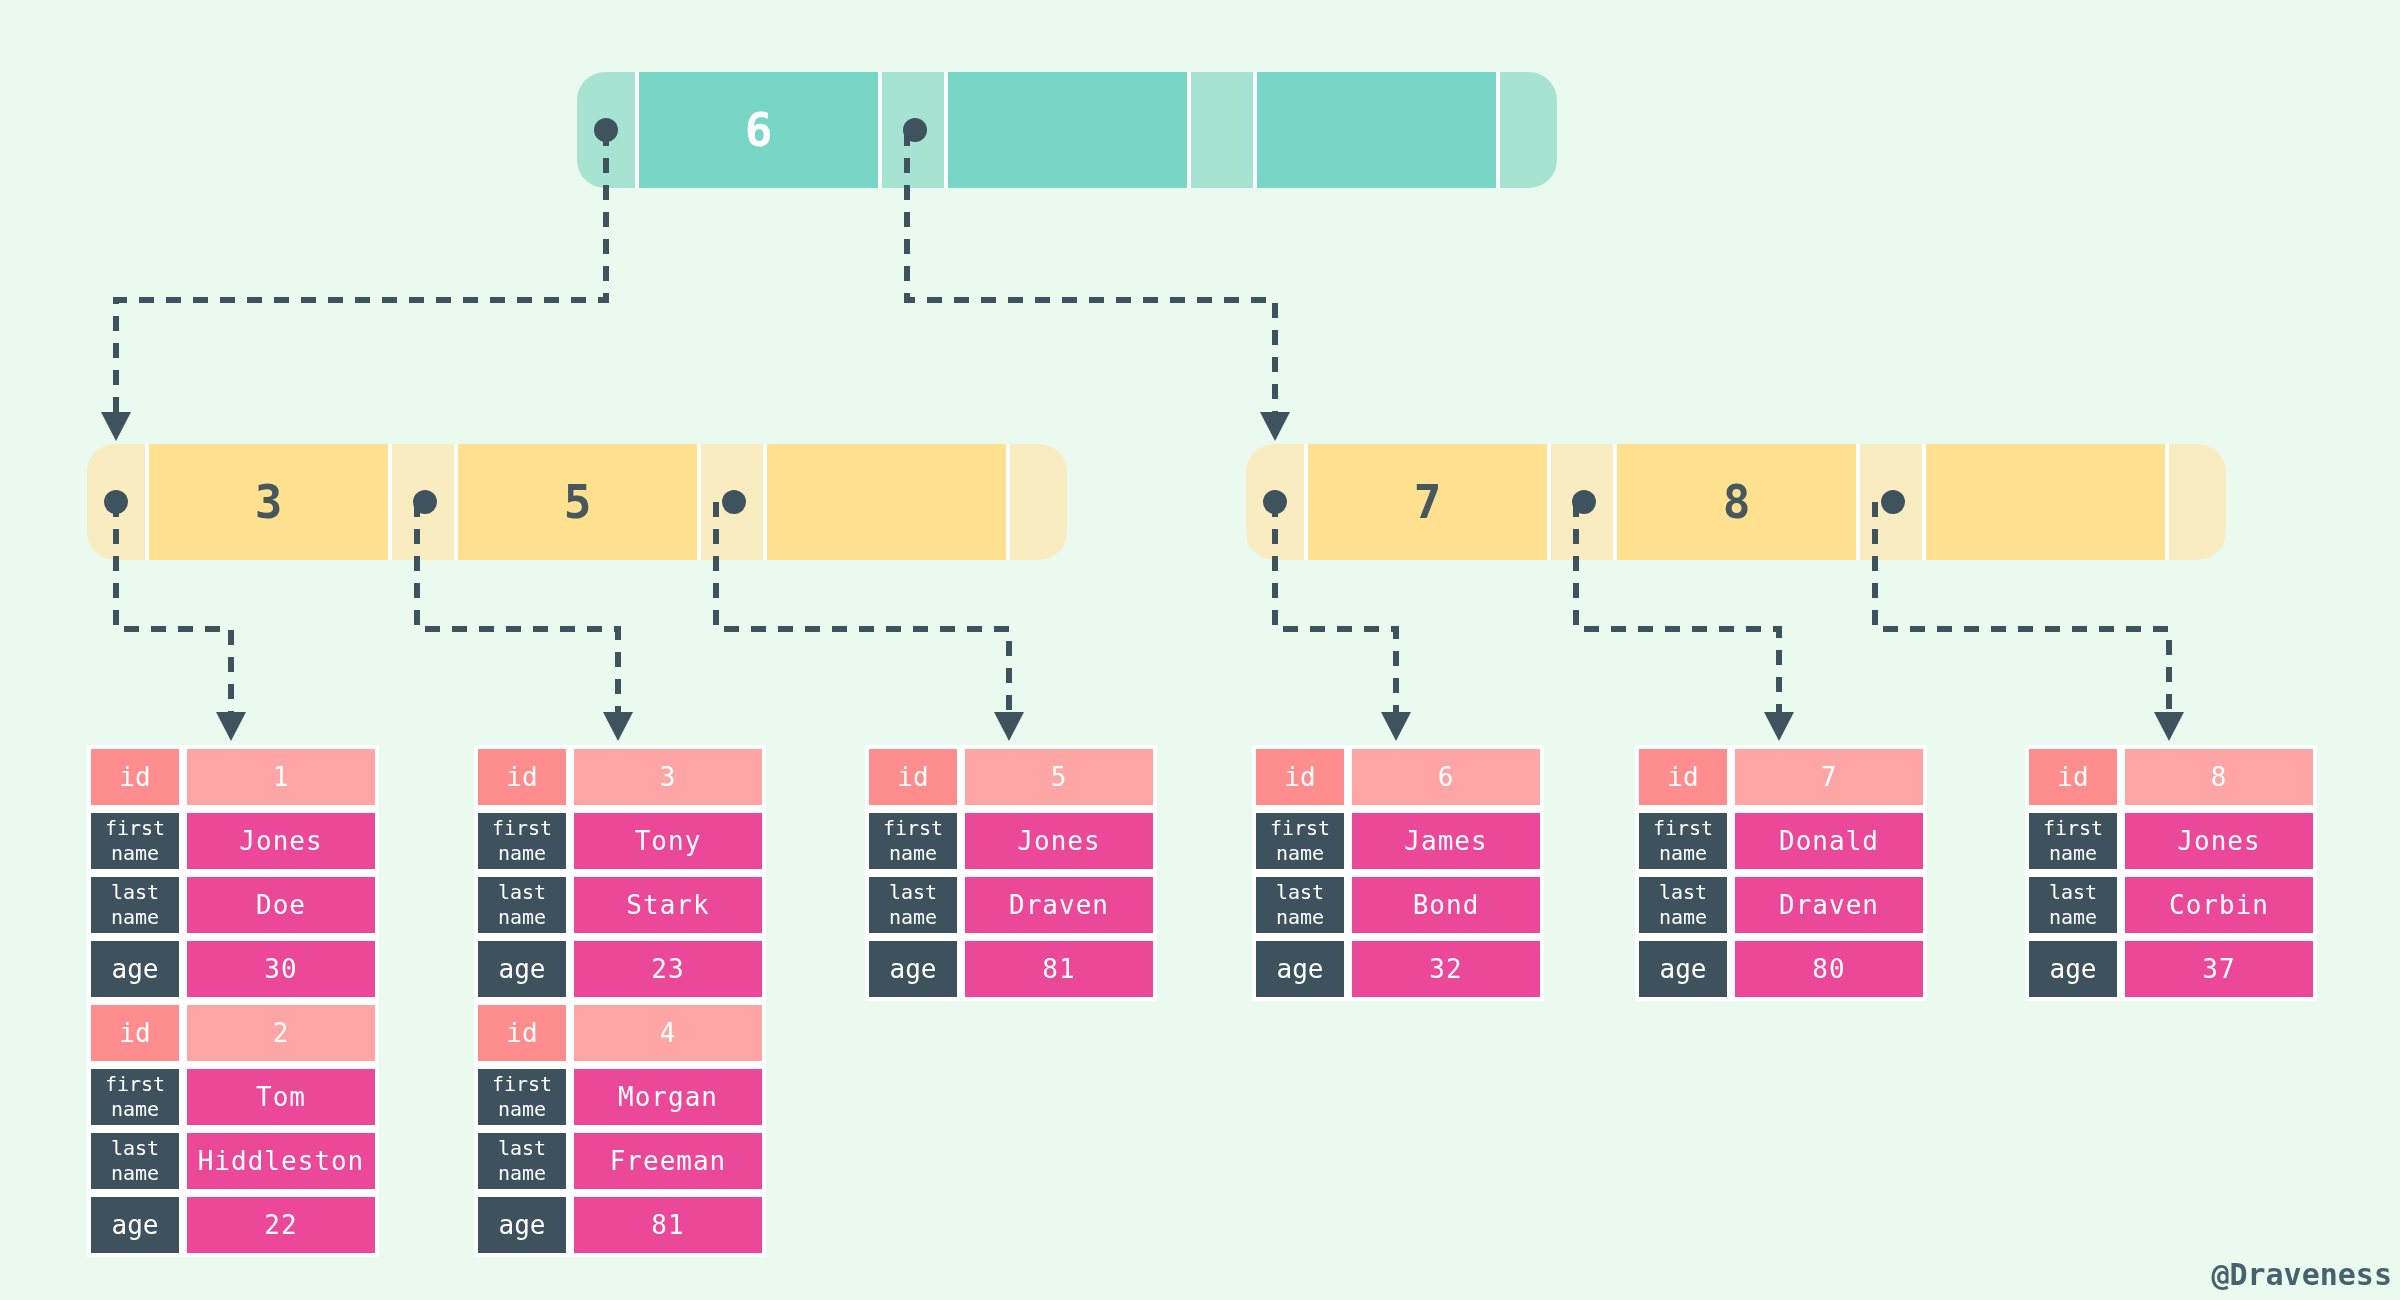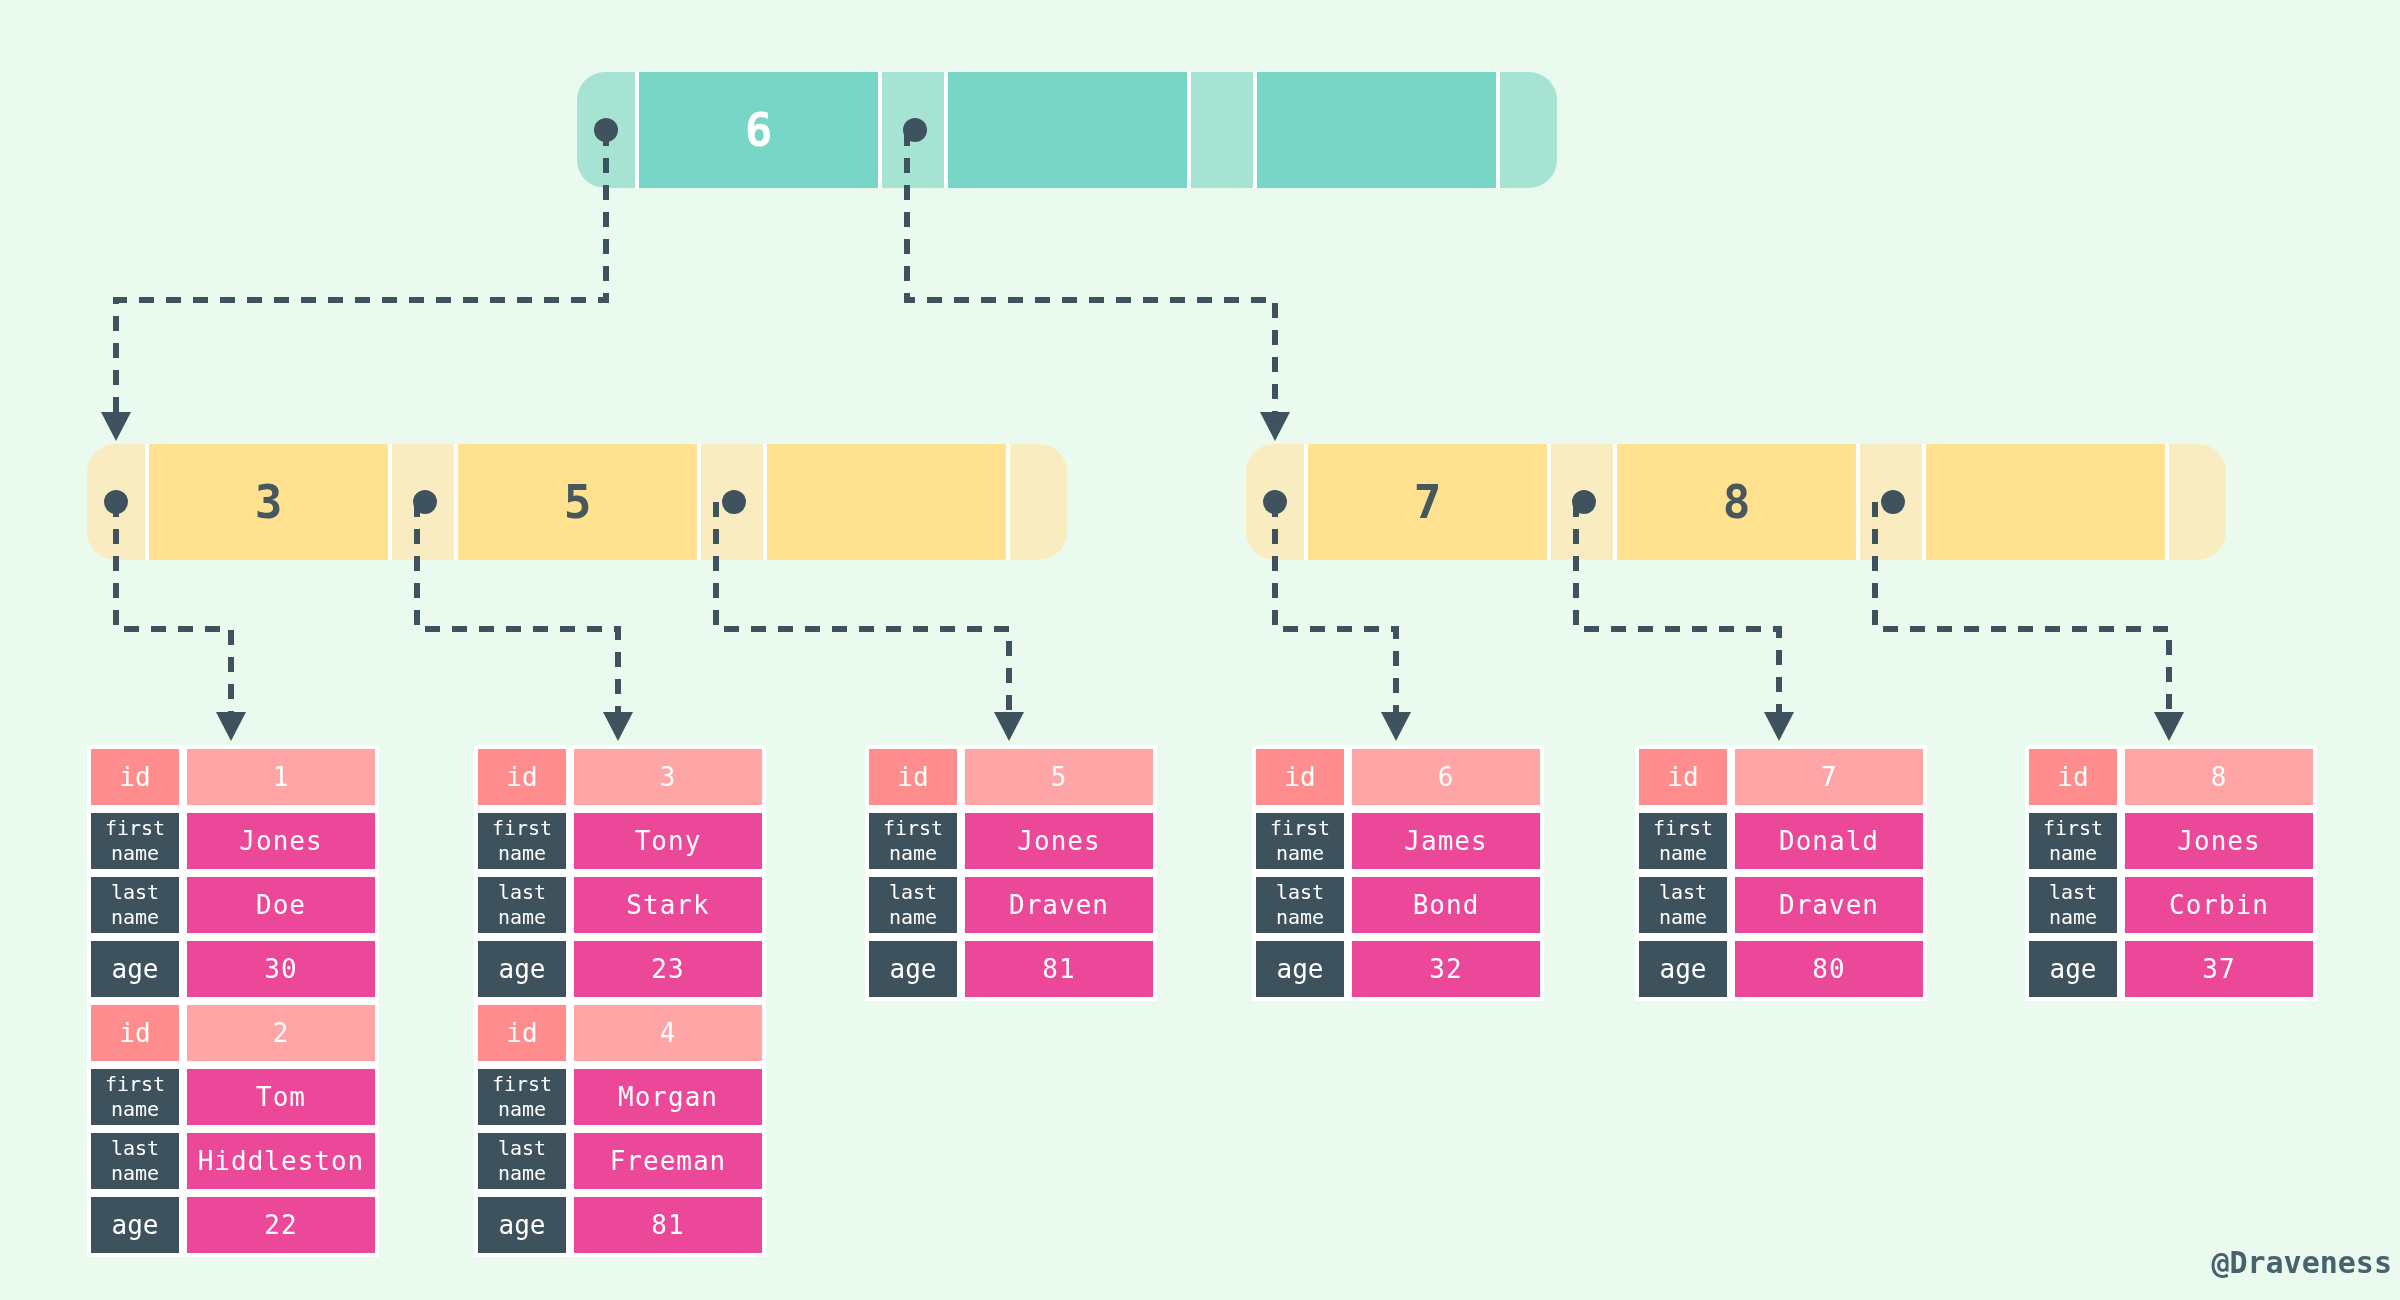--- a/index.html
+++ b/index.html
@@ -55,21 +55,21 @@
   
   svg.edges { position: absolute; inset: 0; z-index: 5; pointer-events: none; }
   svg.edges path {
     fill: none; stroke: #3E535D; stroke-width: 6;
     stroke-dasharray: 15 12;
   }
   svg.edges polygon { fill: #3E535D; }
 
   
   .watermark {
-    position: absolute; right: 8px; bottom: 20px;
+    position: absolute; right: 8px; bottom: 8px;
     font-size: 30px; font-weight: bold; color: #47626C;
   }
 </style>
 </head>
 <body>
 
 <div class="stage">
 
   <div class="bnode teal" style="left:577px; top:72px;">
     <div class="cell ptr">

